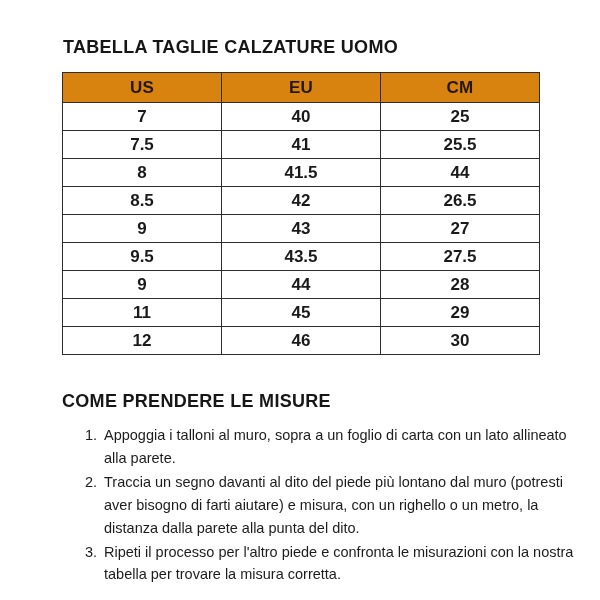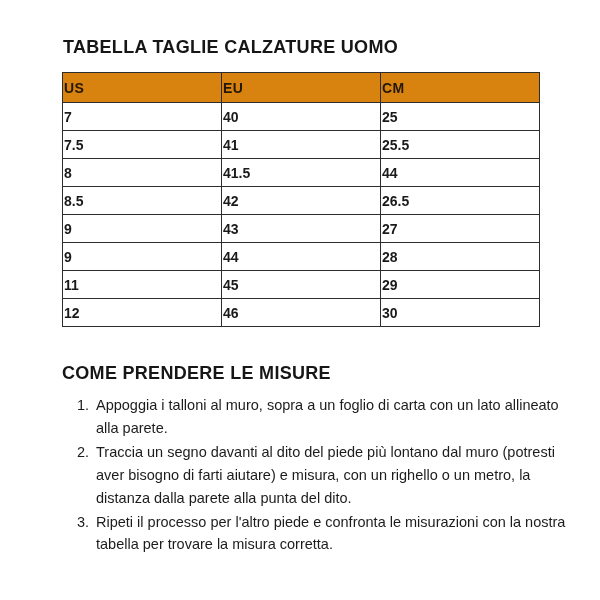--- a/index.html
+++ b/index.html
@@ -27,23 +27,23 @@
     white-space: nowrap;
   }
   table.size-table {
     border-collapse: collapse;
     width: 478px;
     table-layout: fixed;
   }
   .size-table th,
   .size-table td {
     border: 1.5px solid #2d2d2d;
-    text-align: left;
+    text-align: center;
     vertical-align: middle;
-    font-size: 14px;
+    font-size: 17px;
     font-weight: bold;
   }
   .size-table th {
     height: 30px;
     background: #d8820f;
     color: #23180a;
     letter-spacing: 0.3px;
   }
   .size-table td {
     height: 28px;
@@ -52,21 +52,21 @@
   }
   .section-title {
     font-size: 18px;
     font-weight: bold;
     letter-spacing: 0.3px;
     color: #161616;
     margin: 36px 0 10px 0;
     white-space: nowrap;
   }
   ol.instructions {
-    margin: 4px;
+    margin: 12px;
     padding-left: 27px;
     font-size: 14.5px;
     line-height: 1.58;
     color: #1c1c1c;
     width: 500px;
   }
   ol.instructions li {
     padding-left: 3px;
     margin: 0 0 1px 0;
   }
@@ -106,20 +106,25 @@
         <td>8.5</td>
         <td>42</td>
         <td>26.5</td>
       </tr>
       <tr>
         <td>9</td>
         <td>43</td>
         <td>27</td>
       </tr>
       <tr>
+        <td>9.5</td>
+        <td>43.5</td>
+        <td>27.5</td>
+      </tr>
+      <tr>
         <td>9</td>
         <td>44</td>
         <td>28</td>
       </tr>
       <tr>
         <td>11</td>
         <td>45</td>
         <td>29</td>
       </tr>
       <tr>

